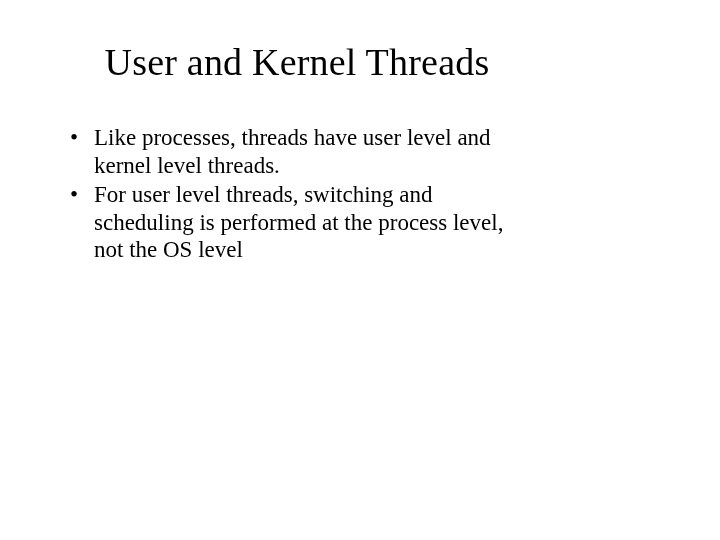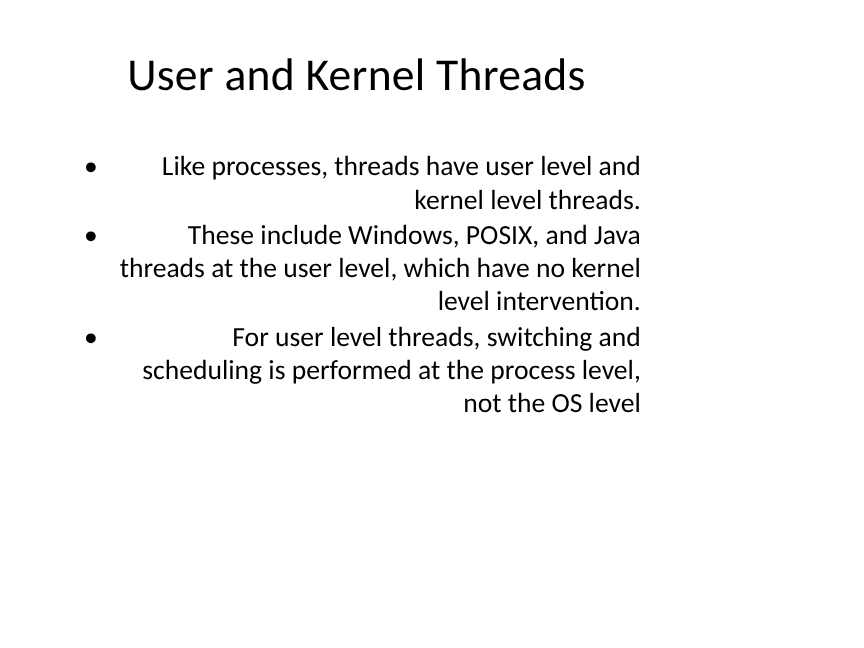--- a/index.html
+++ b/index.html
@@ -9,52 +9,51 @@
     height: 540px;
     background: #ffffff;
     font-family: Calibri, "Segoe UI", Arial, sans-serif;
     color: #000000;
   }
   .slide {
     width: 580px;
     height: 540px;
     box-sizing: border-box;
     padding: 30px 36px 40px 50px;
+    font-family: Liberation Serif, serif;
   }
   .title {
     font-size: 38px;
     font-weight: 400;
     text-align: center;
     margin: 10px 0 40px 0;
     letter-spacing: 0.2px;
   }
   ul.bullets {
     list-style: none;
     padding: 0;
     margin: 0 10px 0 20px;
   }
   ul.bullets li {
     position: relative;
     font-size: 23px;
     line-height: 1.2;
     padding-left: 24px;
     margin-bottom: 2px;
-    text-align: right;
   }
   ul.bullets li::before {
     content: "•";
     position: absolute;
     left: 0;
     top: 0;
     font-size: 23px;
   }
 </style>
 </head>
 <body>
 
 <div class="slide">
   <h1 class="title">User and Kernel Threads</h1>
   <ul class="bullets">
     <li>Like processes, threads have user level and kernel level threads.</li>
-    <li>These include Windows, POSIX, and Java threads at the user level, which have no kernel level intervention.</li>
     <li>For user level threads, switching and scheduling is performed at the process level, not the OS level</li>
   </ul>
 </div>
 
 </body></html>

